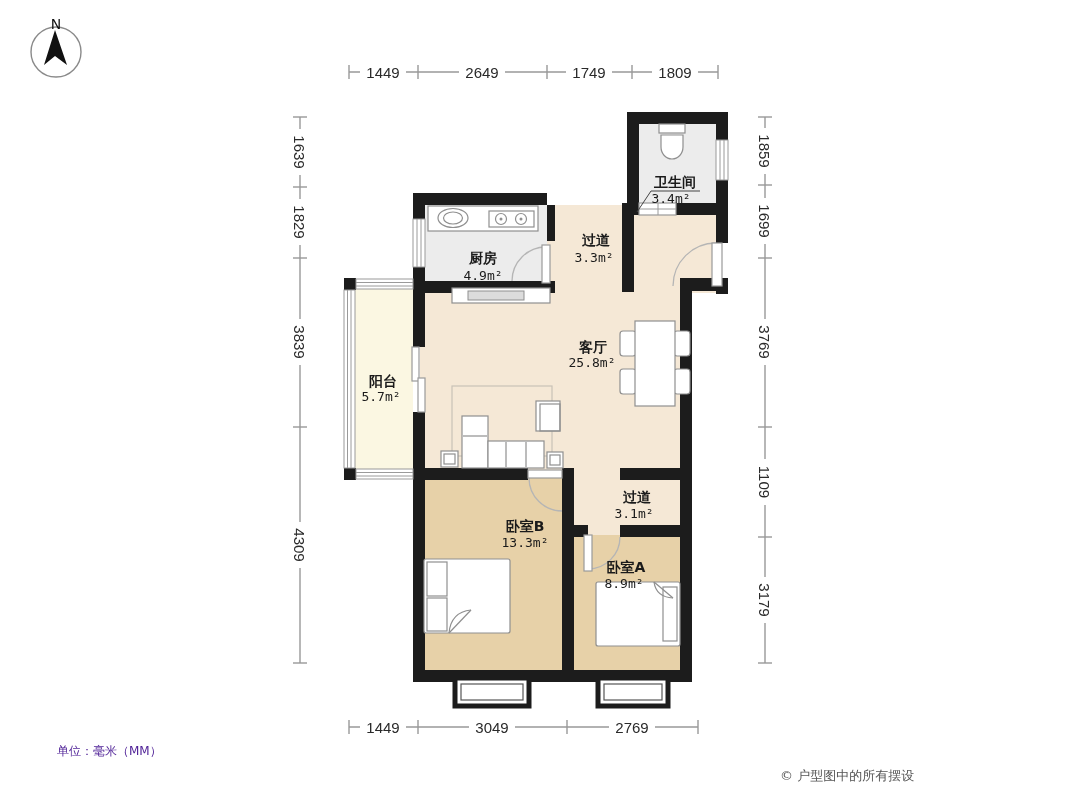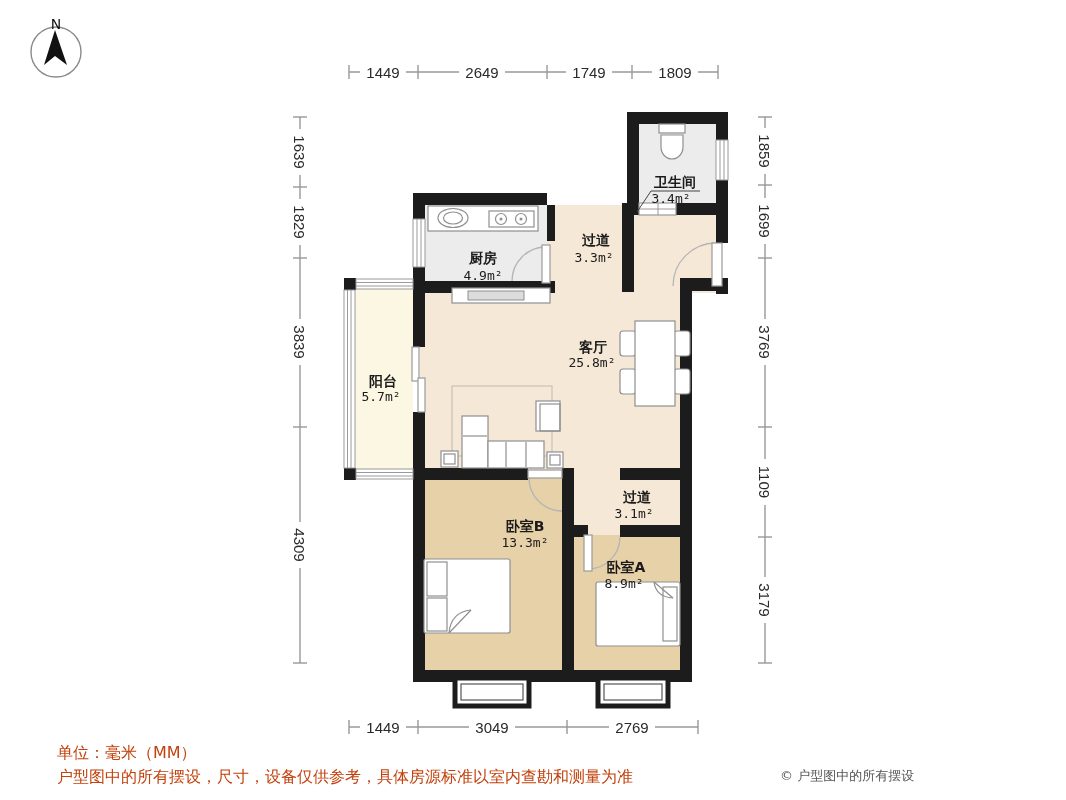--- a/index.html
+++ b/index.html
@@ -16,21 +16,21 @@
   .win{fill:#ffffff;stroke:#9a9a9a;stroke-width:1;}
   .winline{stroke:#9a9a9a;stroke-width:1;}
   .door-arc{stroke:#b5b5b5;stroke-width:1.3;fill:none;}
   .door-leaf{fill:#ffffff;stroke:#9a9a9a;stroke-width:1.2;}
   .dimline{stroke:#999;stroke-width:1.4;}
   .dimtext{font:15px "Liberation Sans","DejaVu Sans",sans-serif;fill:#2a2a2a;}
   .labelbg{fill:#ffffff;}
   .roomname{font:600 14px "DejaVu Sans",sans-serif;fill:#1a1a1a;text-anchor:middle;}
   .roomarea{font:13px "DejaVu Sans Mono","DejaVu Sans",monospace;fill:#1a1a1a;text-anchor:middle;}
   .leader{stroke:#444;stroke-width:1;}
-  .footer-text{position:absolute;font-size:16px;color:#c2410c;}
+  .footer-text{position:absolute;font-size:12px;color:#4c1d95;}
   .copyright{position:absolute;font-size:13px;color:#555;}
 </style>
 </head>
 <body>
 
 <div id="canvas">
 <svg width="1066" height="800" viewBox="0 0 1066 800">
 
   <g>
     <circle cx="56" cy="52" r="25" fill="none" stroke="#8a8a8a" stroke-width="1.4"></circle>
@@ -313,15 +313,14 @@
 
     <text class="roomname" x="525" y="531">卧室B</text>
     <text class="roomarea" x="525" y="547">13.3m²</text>
 
     <text class="roomname" x="626" y="572">卧室A</text>
     <text class="roomarea" x="624" y="588">8.9m²</text>
   </g>
 </svg>
 
   <div class="footer-text" style="left:57px;top:743px;">单位：毫米（MM）</div>
-  <div class="footer-text" style="left:57px;top:767px;">户型图中的所有摆设，尺寸，设备仅供参考，具体房源标准以室内查勘和测量为准</div>
   <div class="copyright" style="left:780px;top:767px;">© 户型图中的所有摆设</div>
 </div>
 
 </body></html>

